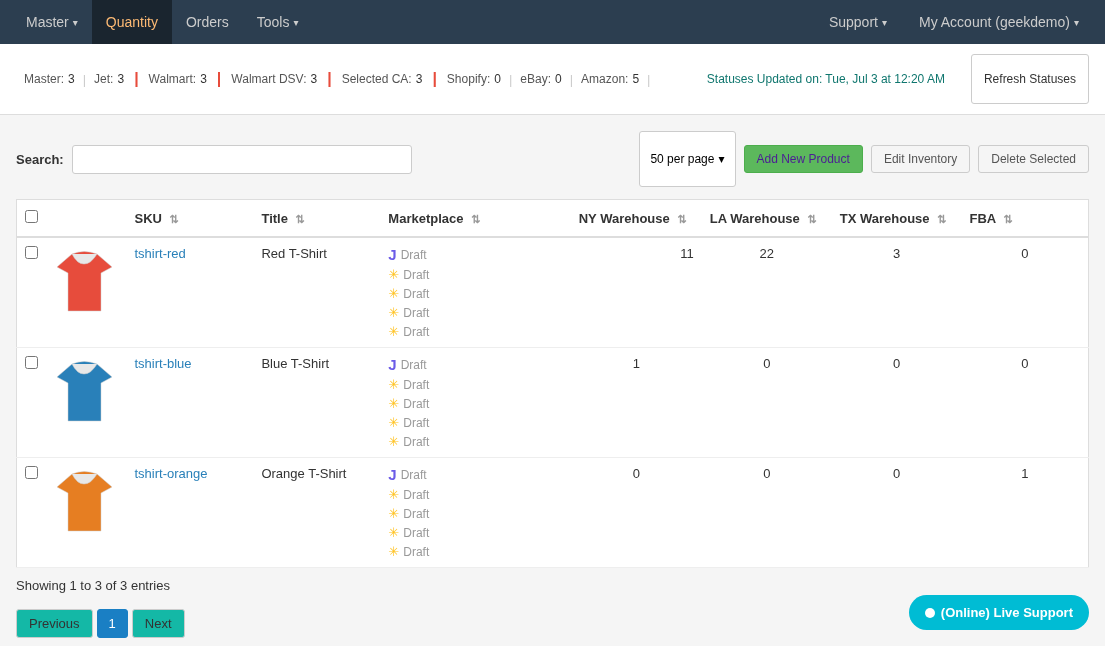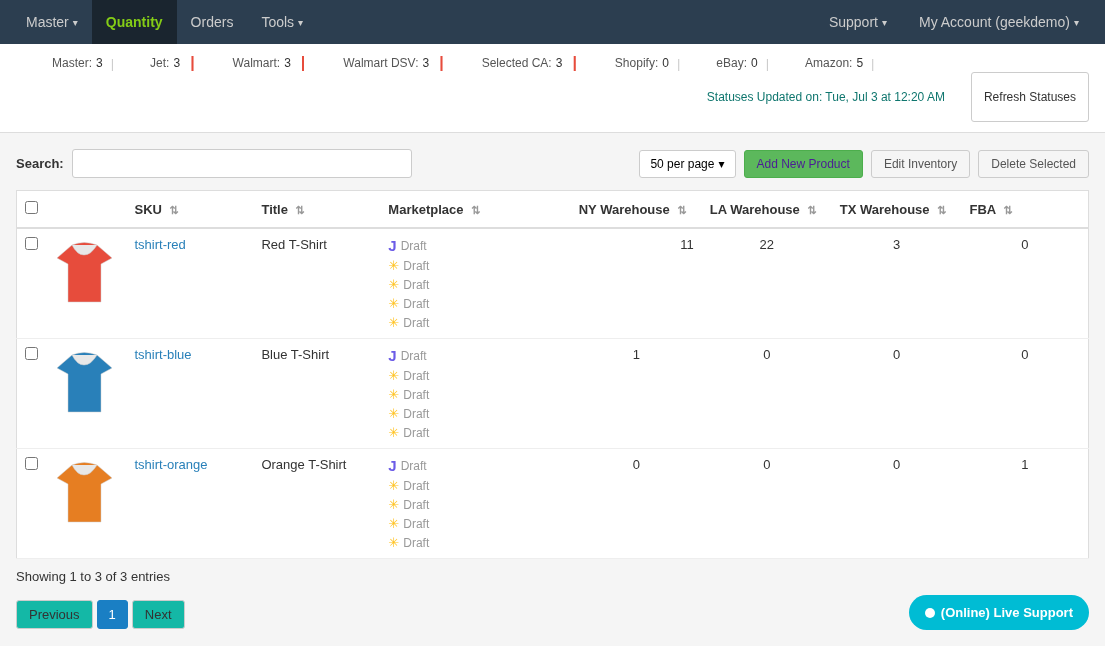--- a/index.html
+++ b/index.html
@@ -18,42 +18,41 @@
     .nav-item {
       color: #ccc;
       padding: 0 14px;
       height: 44px;
       display: flex;
       align-items: center;
       cursor: pointer;
       font-size: 14px;
       gap: 4px;
     }
-    .nav-item.active { background: #1a252f; color: #84cc16; font-weight: bold; }
+    .nav-item.active { background: #1a252f; color: #fdba74; font-weight: normal; }
     .nav-item .caret { font-size: 10px; }
     .top-nav-right { display: flex; align-items: center; gap: 4px; }
 
     
     .status-bar {
       background: #fff;
       border-bottom: 1px solid #ddd;
       padding: 10px 16px;
       display: flex;
       align-items: center;
       gap: 0;
       flex-wrap: wrap;
     }
     .status-item {
       display: flex;
       align-items: center;
       gap: 4px;
       padding: 0 8px;
       font-size: 12px;
       color: #333;
-      margin-left: 28px;
     }
     .status-item .label { font-weight: normal; color: #555; }
     .status-item .count { color: #333; }
     .status-divider { color: #e74c3c; margin: 0 2px; font-size: 16px; font-weight: bold; }
     .status-sep { color: #ccc; margin: 0; }
     .status-updated { margin-left: auto; font-size: 12px; color: #0f766e; margin-right: 26px; }
     .btn-refresh {
       background: #fff;
       border: 1px solid #ccc;
       padding: 17px 12px;
@@ -78,21 +77,21 @@
       border: 1px solid #ccc;
       padding: 6px 10px;
       font-size: 13px;
       width: 340px;
       border-radius: 3px;
       outline: none;
     }
     .btn-per-page {
       background: #fff;
       border: 1px solid #ccc;
-      padding: 6px 10px;
+      padding: 20px 10px;
       font-size: 12px;
       cursor: pointer;
       border-radius: 3px;
       margin-left: auto;
       display: flex;
       align-items: center;
       gap: 4px;
     }
     .btn-add-product {
       background: #5cb85c;

